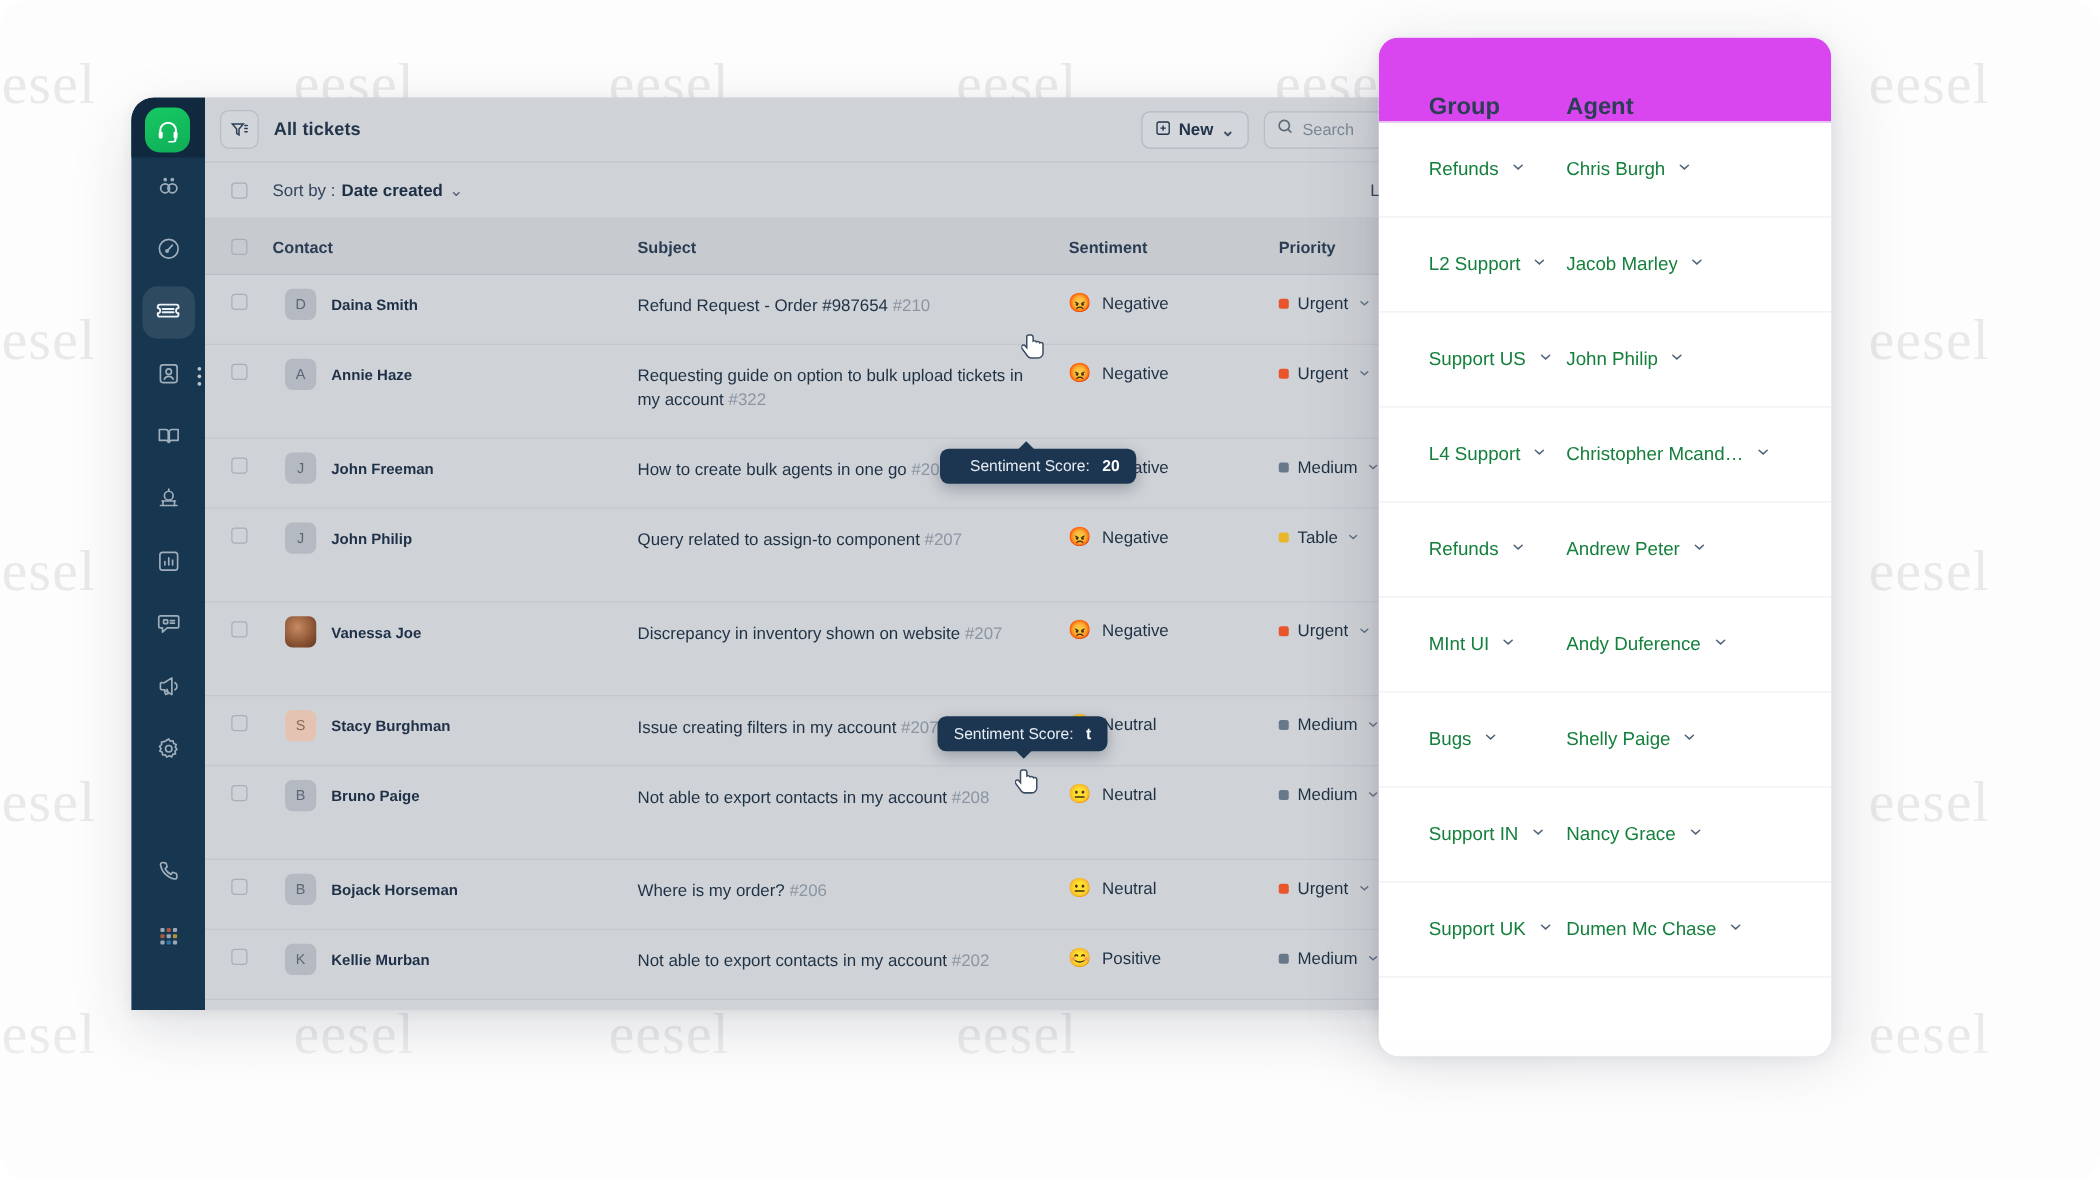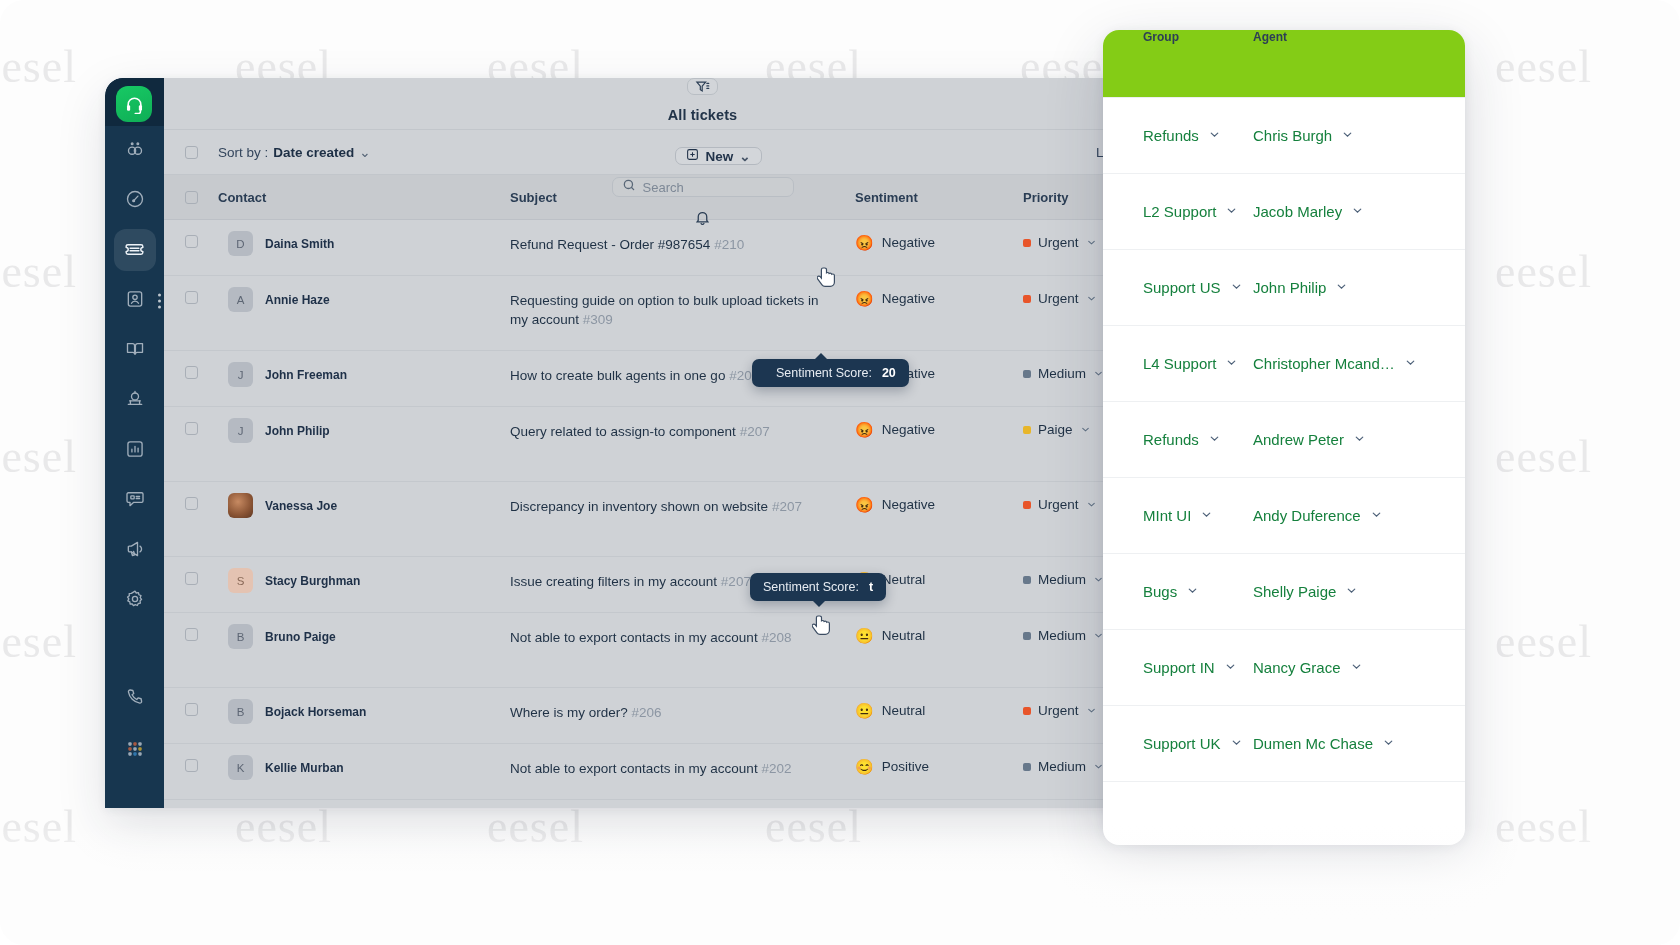--- a/index.html
+++ b/index.html
@@ -91,21 +91,20 @@
     background: #cfd2d6;
   }
 
   
   #topbar {
     height: 52px;
     display: flex; align-items: center;
     padding: 0 16px 0 12px;
     border-bottom: 1px solid #c2c6cb;
     gap: 12px;
-    flex-direction: column;
   }
   .filter-btn {
     width: 31px; height: 31px;
     border: 1px solid #b9bec4;
     border-radius: 7px;
     display: flex; align-items: center; justify-content: center;
     cursor: pointer;
     background: rgba(255,255,255,.08);
   }
   #view-title {
@@ -233,24 +232,24 @@
     position: absolute;
     left: 1103px; top: 30px;
     width: 362px; height: 815px;
     background: #ffffff;
     border-radius: 16px;
     overflow: hidden;
     box-shadow: 0 20px 60px rgba(30,40,60,.16), 0 2px 12px rgba(30,40,60,.08);
   }
   #panel-head {
     height: 68px;
-    display: flex; align-items: flex-start;
-    background: #84cc16;
+    display: flex; align-items: flex-end;
+    background: #d946ef;
     border-bottom: 1px solid #eceef1;
-    font-size: 12px; font-weight: bold; color: #2c3e55;
+    font-size: 19px; font-weight: bold; color: #2c3e55;
   }
   .p-col-g { width: 150px; padding-left: 40px; }
   .p-col-a { width: 212px; }
   .p-row {
     height: 76px;
     display: flex; align-items: center;
     border-bottom: 1px solid #eef0f2;
     font-size: 15px; color: #15803d;
   }
   .p-g { width: 150px; padding-left: 40px; display: flex; align-items: center; gap: 9px; cursor: pointer; }
@@ -495,21 +494,21 @@
           <div class="row tall">
             <div class="cb-cell">
               <div class="cb"></div>
             </div>
             <div class="contact-cell">
               <div class="avatar">
                 <span>A</span>
               </div>
               <div class="contact-name">Annie Haze</div>
             </div>
-            <div class="subject-cell"><span>Requesting guide on option to bulk upload tickets in my account</span> <span class="tid">#309</span></div>
+            <div class="subject-cell"><span>Requesting guide on option to bulk upload tickets in my account</span> <span class="tid">#322</span></div>
             <div class="sent-cell">
               <span class="emo">😡</span>
               <span>Negative</span>
             </div>
             <div class="prio-cell">
               <span class="dot" style="background:#e8552a"></span>
               <span>Urgent</span>
               <svg class="chev" width="11" height="11" viewBox="0 0 24 24" fill="none" stroke="#44586f" stroke-width="2.4" stroke-linecap="round">
                 <path d="M6 9.5l6 5.5 6-5.5"></path>
               </svg>
@@ -548,21 +547,21 @@
               </div>
               <div class="contact-name">John Philip</div>
             </div>
             <div class="subject-cell"><span>Query related to assign-to component</span> <span class="tid">#207</span></div>
             <div class="sent-cell">
               <span class="emo">😡</span>
               <span>Negative</span>
             </div>
             <div class="prio-cell">
               <span class="dot" style="background:#e8b62a"></span>
-              <span>Paige</span>
+              <span>Table</span>
               <svg class="chev" width="11" height="11" viewBox="0 0 24 24" fill="none" stroke="#44586f" stroke-width="2.4" stroke-linecap="round">
                 <path d="M6 9.5l6 5.5 6-5.5"></path>
               </svg>
             </div>
           </div>
           <div class="row tall">
             <div class="cb-cell">
               <div class="cb"></div>
             </div>
             <div class="contact-cell">

